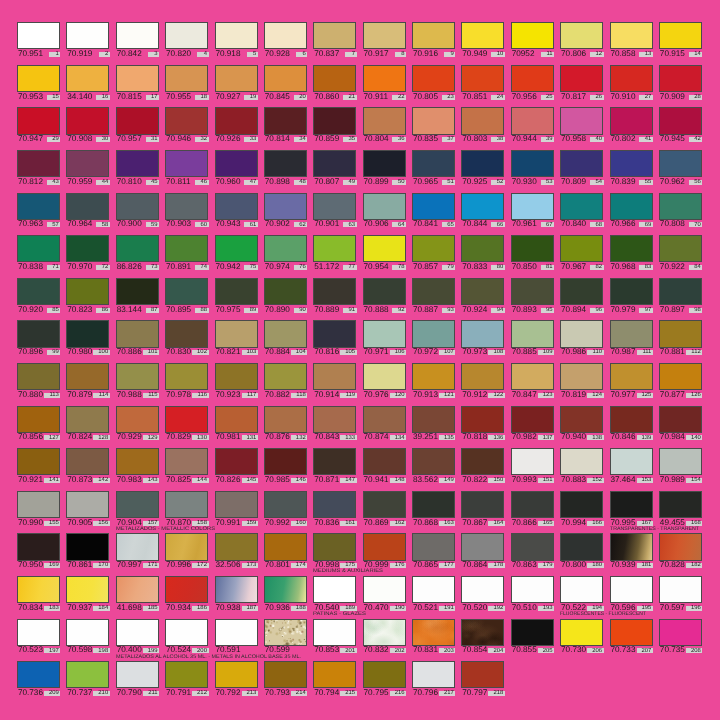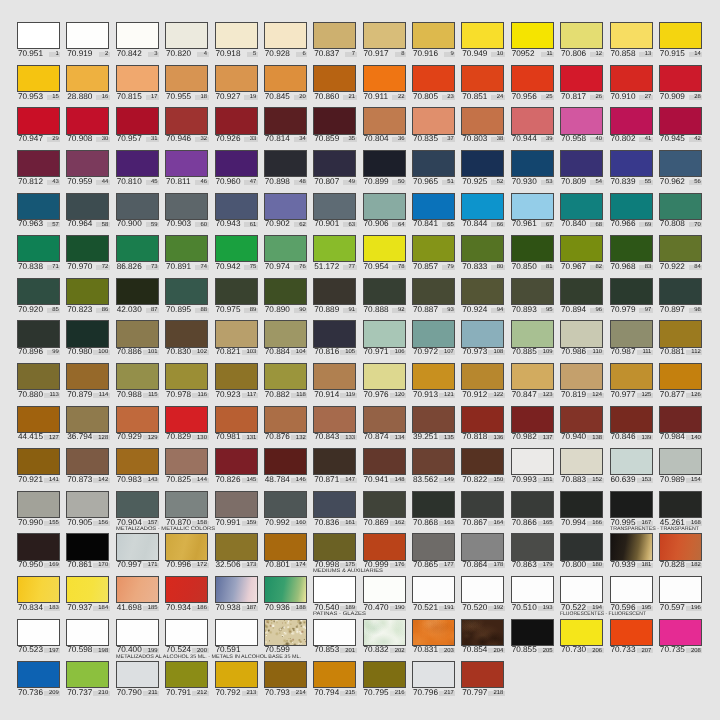--- a/index.html
+++ b/index.html
@@ -1,17 +1,17 @@
 <!DOCTYPE html>
 <html><head>
 <meta charset="utf-8">
 <style>
   html,body{margin:0;padding:0;}
   body{width:720px;height:720px;background:#ffffff;font-family:"Liberation Sans",sans-serif;overflow:hidden;-webkit-font-smoothing:antialiased;text-rendering:geometricPrecision;}
-  #chart{position:relative;width:720px;height:720px;background:#e5e5e5;}
+  #chart{position:relative;width:720px;height:720px;background:#ec4899;}
   .swatch-cell{position:absolute;width:43px;}
   .swatch{position:absolute;left:0;top:0;width:43px;height:27.2px;border:1px solid #4a4a4a;box-sizing:border-box;}
   .label{position:absolute;left:0;top:27.8px;width:43px;height:11px;}
   .badge{position:absolute;right:-0.4px;top:2.1px;height:4.9px;background:#d3d3d3;}
   .code{position:absolute;left:0.9px;top:0.1px;font-size:8.2px;line-height:8.2px;color:#1a1a1a;white-space:nowrap;}
   .idx{position:absolute;right:1.2px;top:2.3px;font-size:5.9px;line-height:5.9px;color:#1a1a1a;white-space:nowrap;}
   .sect{position:absolute;font-size:5.2px;line-height:5.4px;color:#2e2e2e;white-space:nowrap;}
 </style>
 </head>
 <body>
@@ -134,21 +134,21 @@
       <div class="label">
         <div class="badge" style="width: 13.6px;"></div>
         <span class="code">70.953</span>
         <span class="idx">15</span>
       </div>
     </div>
     <div class="swatch-cell" style="left: 66.38px; top: 64.8px;">
       <div class="swatch" style="background: rgb(238, 177, 64);"></div>
       <div class="label">
         <div class="badge" style="width: 13.6px;"></div>
-        <span class="code">28.880</span>
+        <span class="code">34.140</span>
         <span class="idx">16</span>
       </div>
     </div>
     <div class="swatch-cell" style="left: 115.76px; top: 64.8px;">
       <div class="swatch" style="background: rgb(240, 168, 110);"></div>
       <div class="label">
         <div class="badge" style="width: 13.6px;"></div>
         <span class="code">70.815</span>
         <span class="idx">17</span>
       </div>
@@ -702,21 +702,21 @@
       <div class="label">
         <div class="badge" style="width: 13.6px;"></div>
         <span class="code">70.823</span>
         <span class="idx">86</span>
       </div>
     </div>
     <div class="swatch-cell" style="left: 115.76px; top: 277.8px;">
       <div class="swatch" style="background: rgb(36, 42, 23);"></div>
       <div class="label">
         <div class="badge" style="width: 13.6px;"></div>
-        <span class="code">42.030</span>
+        <span class="code">83.144</span>
         <span class="idx">87</span>
       </div>
     </div>
     <div class="swatch-cell" style="left: 165.14px; top: 277.8px;">
       <div class="swatch" style="background: rgb(53, 88, 76);"></div>
       <div class="label">
         <div class="badge" style="width: 13.6px;"></div>
         <span class="code">70.895</span>
         <span class="idx">88</span>
       </div>
@@ -1022,29 +1022,29 @@
       <div class="label">
         <div class="badge" style="width: 16.4px;"></div>
         <span class="code">70.877</span>
         <span class="idx">126</span>
       </div>
     </div>
     <div class="swatch-cell" style="left: 17px; top: 405.6px;">
       <div class="swatch" style="background: rgb(160, 98, 14);"></div>
       <div class="label">
         <div class="badge" style="width: 16.4px;"></div>
-        <span class="code">44.415</span>
+        <span class="code">70.856</span>
         <span class="idx">127</span>
       </div>
     </div>
     <div class="swatch-cell" style="left: 66.38px; top: 405.6px;">
       <div class="swatch" style="background: rgb(143, 122, 76);"></div>
       <div class="label">
         <div class="badge" style="width: 16.4px;"></div>
-        <span class="code">36.794</span>
+        <span class="code">70.824</span>
         <span class="idx">128</span>
       </div>
     </div>
     <div class="swatch-cell" style="left: 115.76px; top: 405.6px;">
       <div class="swatch" style="background: rgb(192, 105, 60);"></div>
       <div class="label">
         <div class="badge" style="width: 16.4px;"></div>
         <span class="code">70.929</span>
         <span class="idx">129</span>
       </div>
@@ -1174,21 +1174,21 @@
       <div class="label">
         <div class="badge" style="width: 16.4px;"></div>
         <span class="code">70.826</span>
         <span class="idx">145</span>
       </div>
     </div>
     <div class="swatch-cell" style="left: 263.9px; top: 448.2px;">
       <div class="swatch" style="background: rgb(92, 30, 26);"></div>
       <div class="label">
         <div class="badge" style="width: 16.4px;"></div>
-        <span class="code">48.784</span>
+        <span class="code">70.985</span>
         <span class="idx">146</span>
       </div>
     </div>
     <div class="swatch-cell" style="left: 313.28px; top: 448.2px;">
       <div class="swatch" style="background: rgb(62, 47, 37);"></div>
       <div class="label">
         <div class="badge" style="width: 16.4px;"></div>
         <span class="code">70.871</span>
         <span class="idx">147</span>
       </div>
@@ -1230,21 +1230,21 @@
       <div class="label">
         <div class="badge" style="width: 16.4px;"></div>
         <span class="code">70.883</span>
         <span class="idx">152</span>
       </div>
     </div>
     <div class="swatch-cell" style="left: 609.56px; top: 448.2px;">
       <div class="swatch" style="background: rgb(201, 215, 211);"></div>
       <div class="label">
         <div class="badge" style="width: 16.4px;"></div>
-        <span class="code">60.639</span>
+        <span class="code">37.464</span>
         <span class="idx">153</span>
       </div>
     </div>
     <div class="swatch-cell" style="left: 658.94px; top: 448.2px;">
       <div class="swatch" style="background: rgb(185, 192, 186);"></div>
       <div class="label">
         <div class="badge" style="width: 16.4px;"></div>
         <span class="code">70.989</span>
         <span class="idx">154</span>
       </div>
@@ -1350,21 +1350,21 @@
       <div class="label">
         <div class="badge" style="width: 16.4px;"></div>
         <span class="code">70.995</span>
         <span class="idx">167</span>
       </div>
     </div>
     <div class="swatch-cell" style="left: 658.94px; top: 490.8px;">
       <div class="swatch" style="background: rgb(37, 39, 36);"></div>
       <div class="label">
         <div class="badge" style="width: 16.4px;"></div>
-        <span class="code">45.261</span>
+        <span class="code">49.455</span>
         <span class="idx">168</span>
       </div>
     </div>
     <div class="swatch-cell" style="left: 17px; top: 533.4px;">
       <div class="swatch" style="background: rgb(42, 29, 28);"></div>
       <div class="label">
         <div class="badge" style="width: 16.4px;"></div>
         <span class="code">70.950</span>
         <span class="idx">169</span>
       </div>

